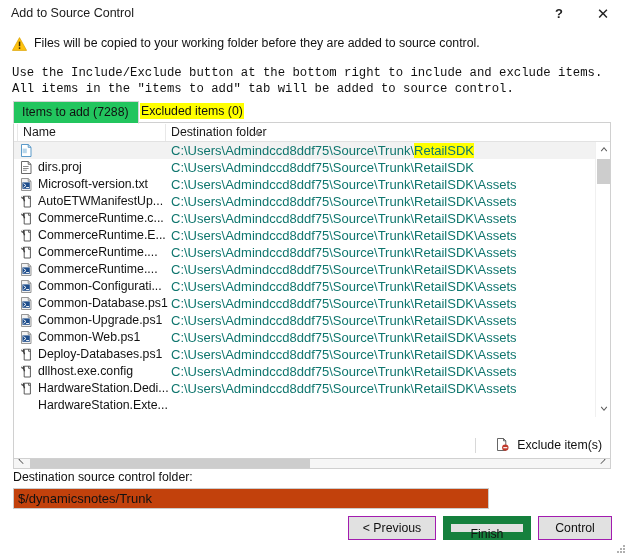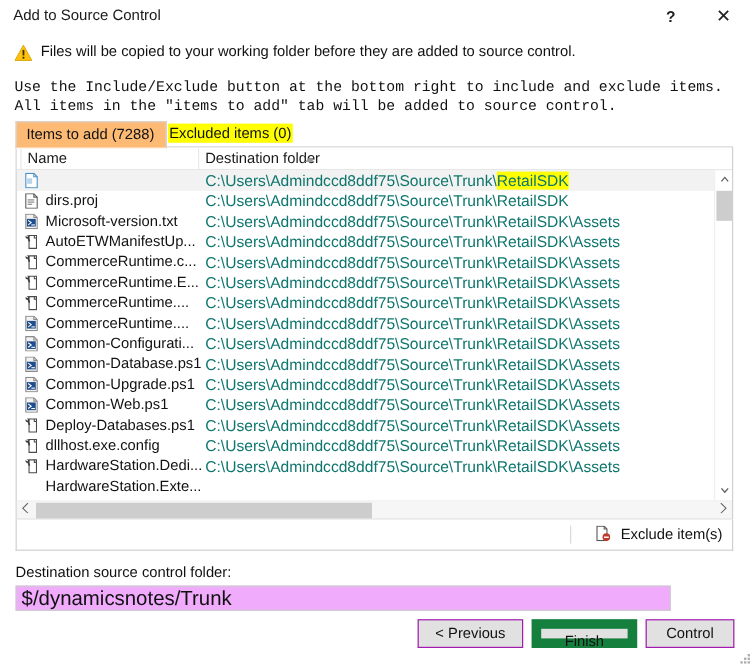--- a/index.html
+++ b/index.html
@@ -85,40 +85,40 @@
     height: 21px;
     line-height: 20px;
     font-size: 12.3px;
     color: #111;
     white-space: nowrap;
     cursor: default;
   }
   .tab.active {
     left: 0;
     padding: 0 9px 0 8px;
-    background: #fdba74;
+    background: #22c55e;
     border: 1px solid #d4d4d4;
     border-bottom: 1px solid #ffffff;
     z-index: 3;
   }
   .tab.inactive {
     left: 123px;
     padding: 0 4px;
     background: transparent;
   }
   .tab.inactive .hl {
     background: #ffff00;
     padding: 1px 1px;
   }
 
   
   .listpanel {
     position: absolute;
     left: 13px; top: 122px;
-    width: 598px; height: 311px;
+    width: 598px; height: 347px;
     background: #ffffff;
     border: 1px solid #d0d0d0;
     box-sizing: border-box;
   }
   .list-header {
     position: absolute;
     left: 0; top: 0;
     width: 100%; height: 19px;
     background: #ffffff;
     border-bottom: 1px solid #e2e2e2;
@@ -276,26 +276,26 @@
   .destlabel {
     position: absolute;
     left: 13px; top: 470px;
     font-size: 12.3px;
     color: #111;
     white-space: nowrap;
   }
   .destinput {
     position: absolute;
     left: 13px; top: 488px;
-    width: 546px; height: 21px;
-    background: #f0abfc;
+    width: 476px; height: 21px;
+    background: #c2410c;
     border: 1px solid #cccccc;
     box-sizing: border-box;
     font-family: "Liberation Sans", sans-serif;
-    font-size: 17px;
+    font-size: 13px;
     color: #111;
     padding: 0 4px;
     line-height: 19px;
   }
 
   
   .btn {
     position: absolute;
     top: 516px;
     height: 24px;

